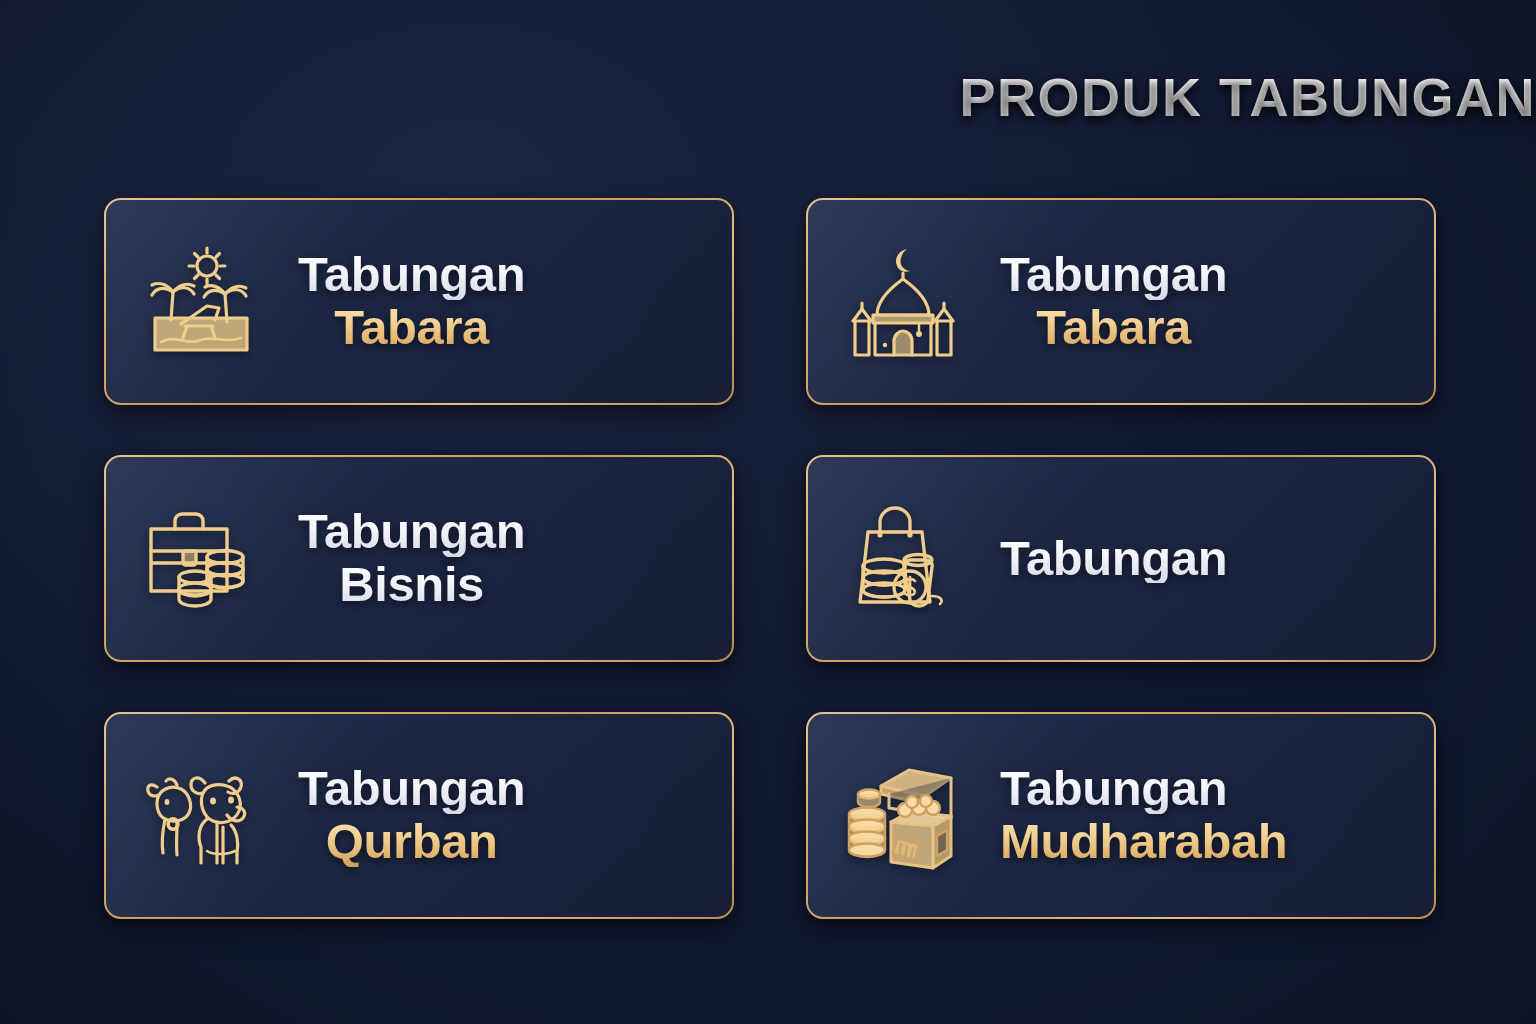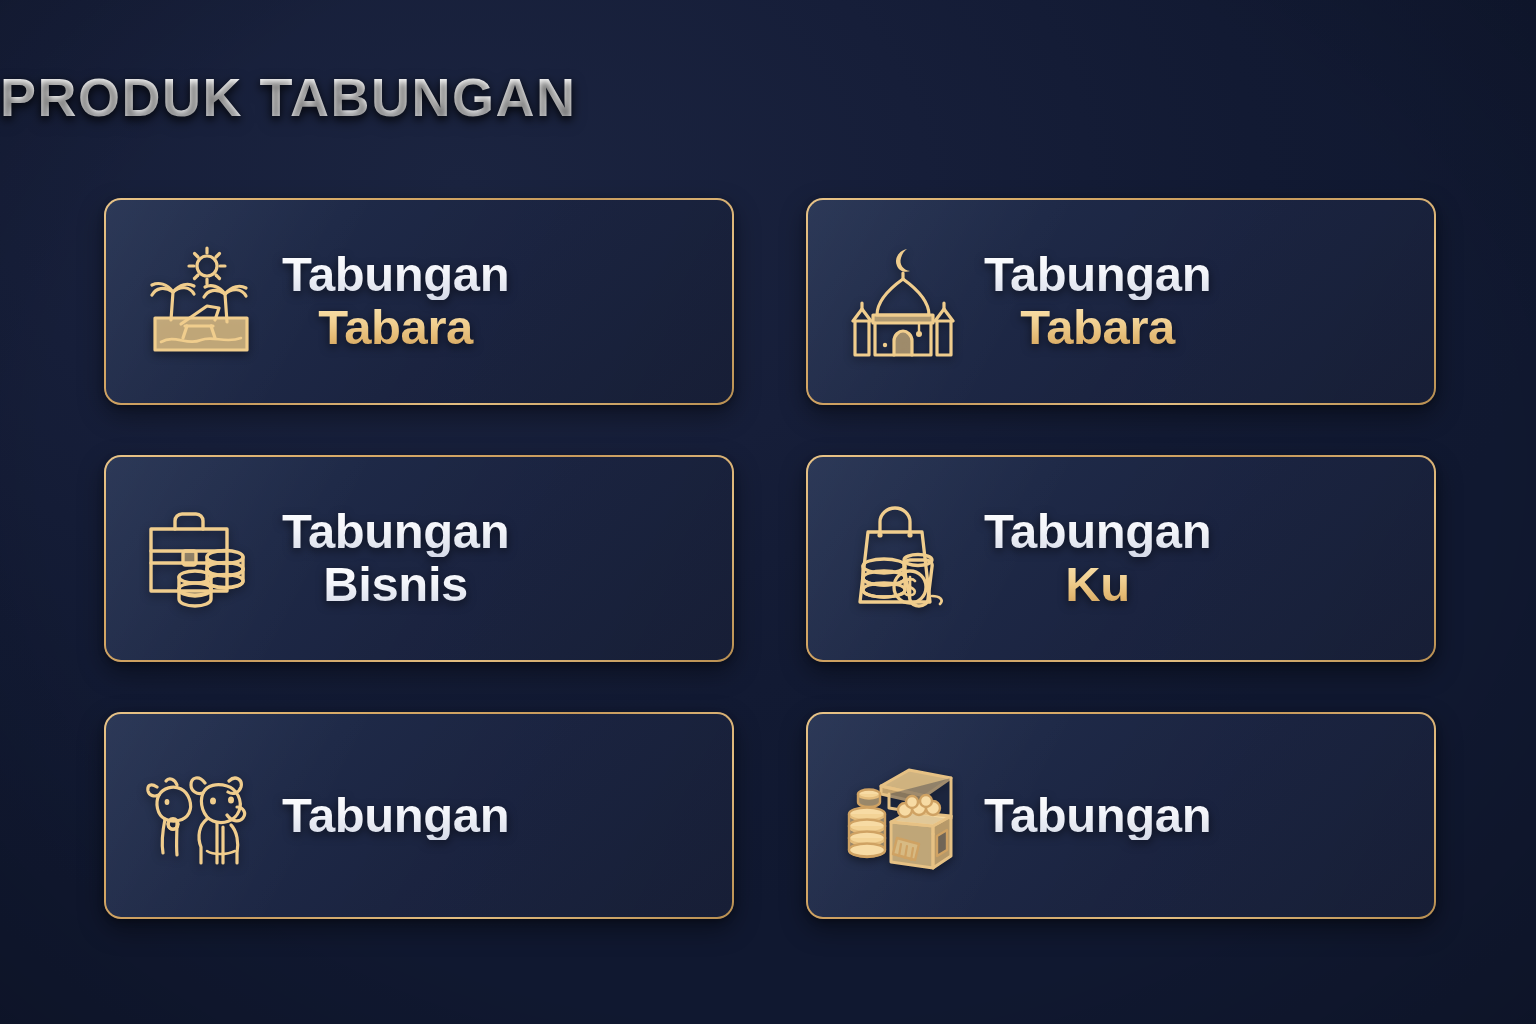--- a/index.html
+++ b/index.html
@@ -28,21 +28,21 @@
     content:"";
     position:absolute; inset:0;
     background:radial-gradient(ellipse 1300px 1000px at 50% 45%, rgba(0,0,0,0) 55%, rgba(0,0,0,.28) 100%);
     pointer-events:none;
   }
 
   
   .title-wrap {
     position:absolute;
     top:66px; left:0; right:0;
-    text-align:left;
+    text-align:right;
   }
   .page-title {
     display:inline-block;
     font-size:54px;
     font-weight:bold;
     letter-spacing:1.5px;
     color:#ffffff;
     background:linear-gradient(180deg,#ffffff 0%,#ffffff 58%,#eef0f6 100%);
     -webkit-background-clip:text;
     background-clip:text;
@@ -108,20 +108,21 @@
     position:relative;
     z-index:1;
     line-height:1.02;
   }
   .line-top, .line-bot {
     display:block;
     font-size:49px;
     font-weight:bold;
     letter-spacing:-.4px;
     white-space:nowrap;
+    margin-left:16px;
   }
   .line-top {
     color:#fdfdff;
     background:linear-gradient(180deg,#ffffff 0%,#f3f5fa 45%,#d5dae8 100%);
     -webkit-background-clip:text;
     background-clip:text;
     -webkit-text-fill-color:transparent;
     filter:drop-shadow(0 3px 5px rgba(0,0,0,.55));
   }
   .line-bot {
@@ -287,21 +288,20 @@
           <ellipse cx="36" cy="74" rx="21" ry="7"></ellipse>
           <path d="M15 74 L15 86 C15 90 24 93 36 93 C48 93 57 90 57 86 L57 74"></path>
           <ellipse cx="36" cy="86" rx="21" ry="7"></ellipse>
 
           <circle cx="62" cy="83" r="16"></circle>
           <path d="M62 73 L62 93 M67 77 C65 74.5 59 74.5 57.5 77.5 C56 81 60 82 62 83 C64 84 68 85.5 66.5 89 C65 92 59 92 57 89.5" stroke-width="2.7"></path>
         </svg>
       </div>
       <div class="card-text">
         <span class="line-top">Tabungan</span>
-        <span class="line-bot">Ku</span>
       </div>
     </div>
   </div>
 
   <div class="card">
     <div class="card-inner">
       <div class="card-icon">
         <svg width="116" height="102" viewBox="0 0 116 102" fill="none" stroke="#f0cd8d" stroke-width="3.2" stroke-linecap="round" stroke-linejoin="round">
 
           <path d="M14 22 C8 18 4 20 5 26 C6 31 12 32 16 30"></path>
@@ -325,20 +325,21 @@
 
           <path d="M64 54 C56 60 54 72 58 82 L58 98"></path>
           <path d="M74 58 L74 98"></path>
           <path d="M88 60 C94 66 96 78 94 88 L94 98"></path>
           <path d="M80 62 L80 98"></path>
           <path d="M64 86 C70 90 84 90 92 86" stroke-width="2.6"></path>
         </svg>
       </div>
       <div class="card-text">
         <span class="line-top">Tabungan</span>
+        <span class="line-bot">Qurban</span>
       </div>
     </div>
   </div>
 
   <div class="card">
     <div class="card-inner">
       <div class="card-icon">
         <svg width="112" height="112" viewBox="0 0 112 112" fill="none" stroke="#e6c184" stroke-width="3" stroke-linecap="round" stroke-linejoin="round">
 
           <path d="M34 26 L62 10 L104 18 L78 36 Z" fill="#f0cd8d" fill-opacity=".85"></path>
@@ -370,17 +371,18 @@
           <path d="M2 54 L2 66 C2 70 10 73 20 73 C30 73 38 70 38 66 L38 54" fill="#f0cd8d" fill-opacity=".6" stroke="#cfa263" stroke-width="2.4"></path>
           <ellipse cx="20" cy="66" rx="18" ry="6.5" fill="#f7dba4" stroke="#cfa263" stroke-width="2.4"></ellipse>
           <path d="M2 66 L2 78 C2 82 10 85 20 85 C30 85 38 82 38 78 L38 66" fill="#f0cd8d" fill-opacity=".6" stroke="#cfa263" stroke-width="2.4"></path>
           <ellipse cx="20" cy="78" rx="18" ry="6.5" fill="#f7dba4" stroke="#cfa263" stroke-width="2.4"></ellipse>
           <path d="M2 78 L2 90 C2 94 10 97 20 97 C30 97 38 94 38 90 L38 78" fill="#f0cd8d" fill-opacity=".6" stroke="#cfa263" stroke-width="2.4"></path>
           <ellipse cx="20" cy="90" rx="18" ry="6.5" fill="#f7dba4" stroke="#cfa263" stroke-width="2.4"></ellipse>
         </svg>
       </div>
       <div class="card-text">
         <span class="line-top">Tabungan</span>
+        <span class="line-bot">Mudharabah</span>
       </div>
     </div>
   </div>
 
 </div>
 
 </body></html>

